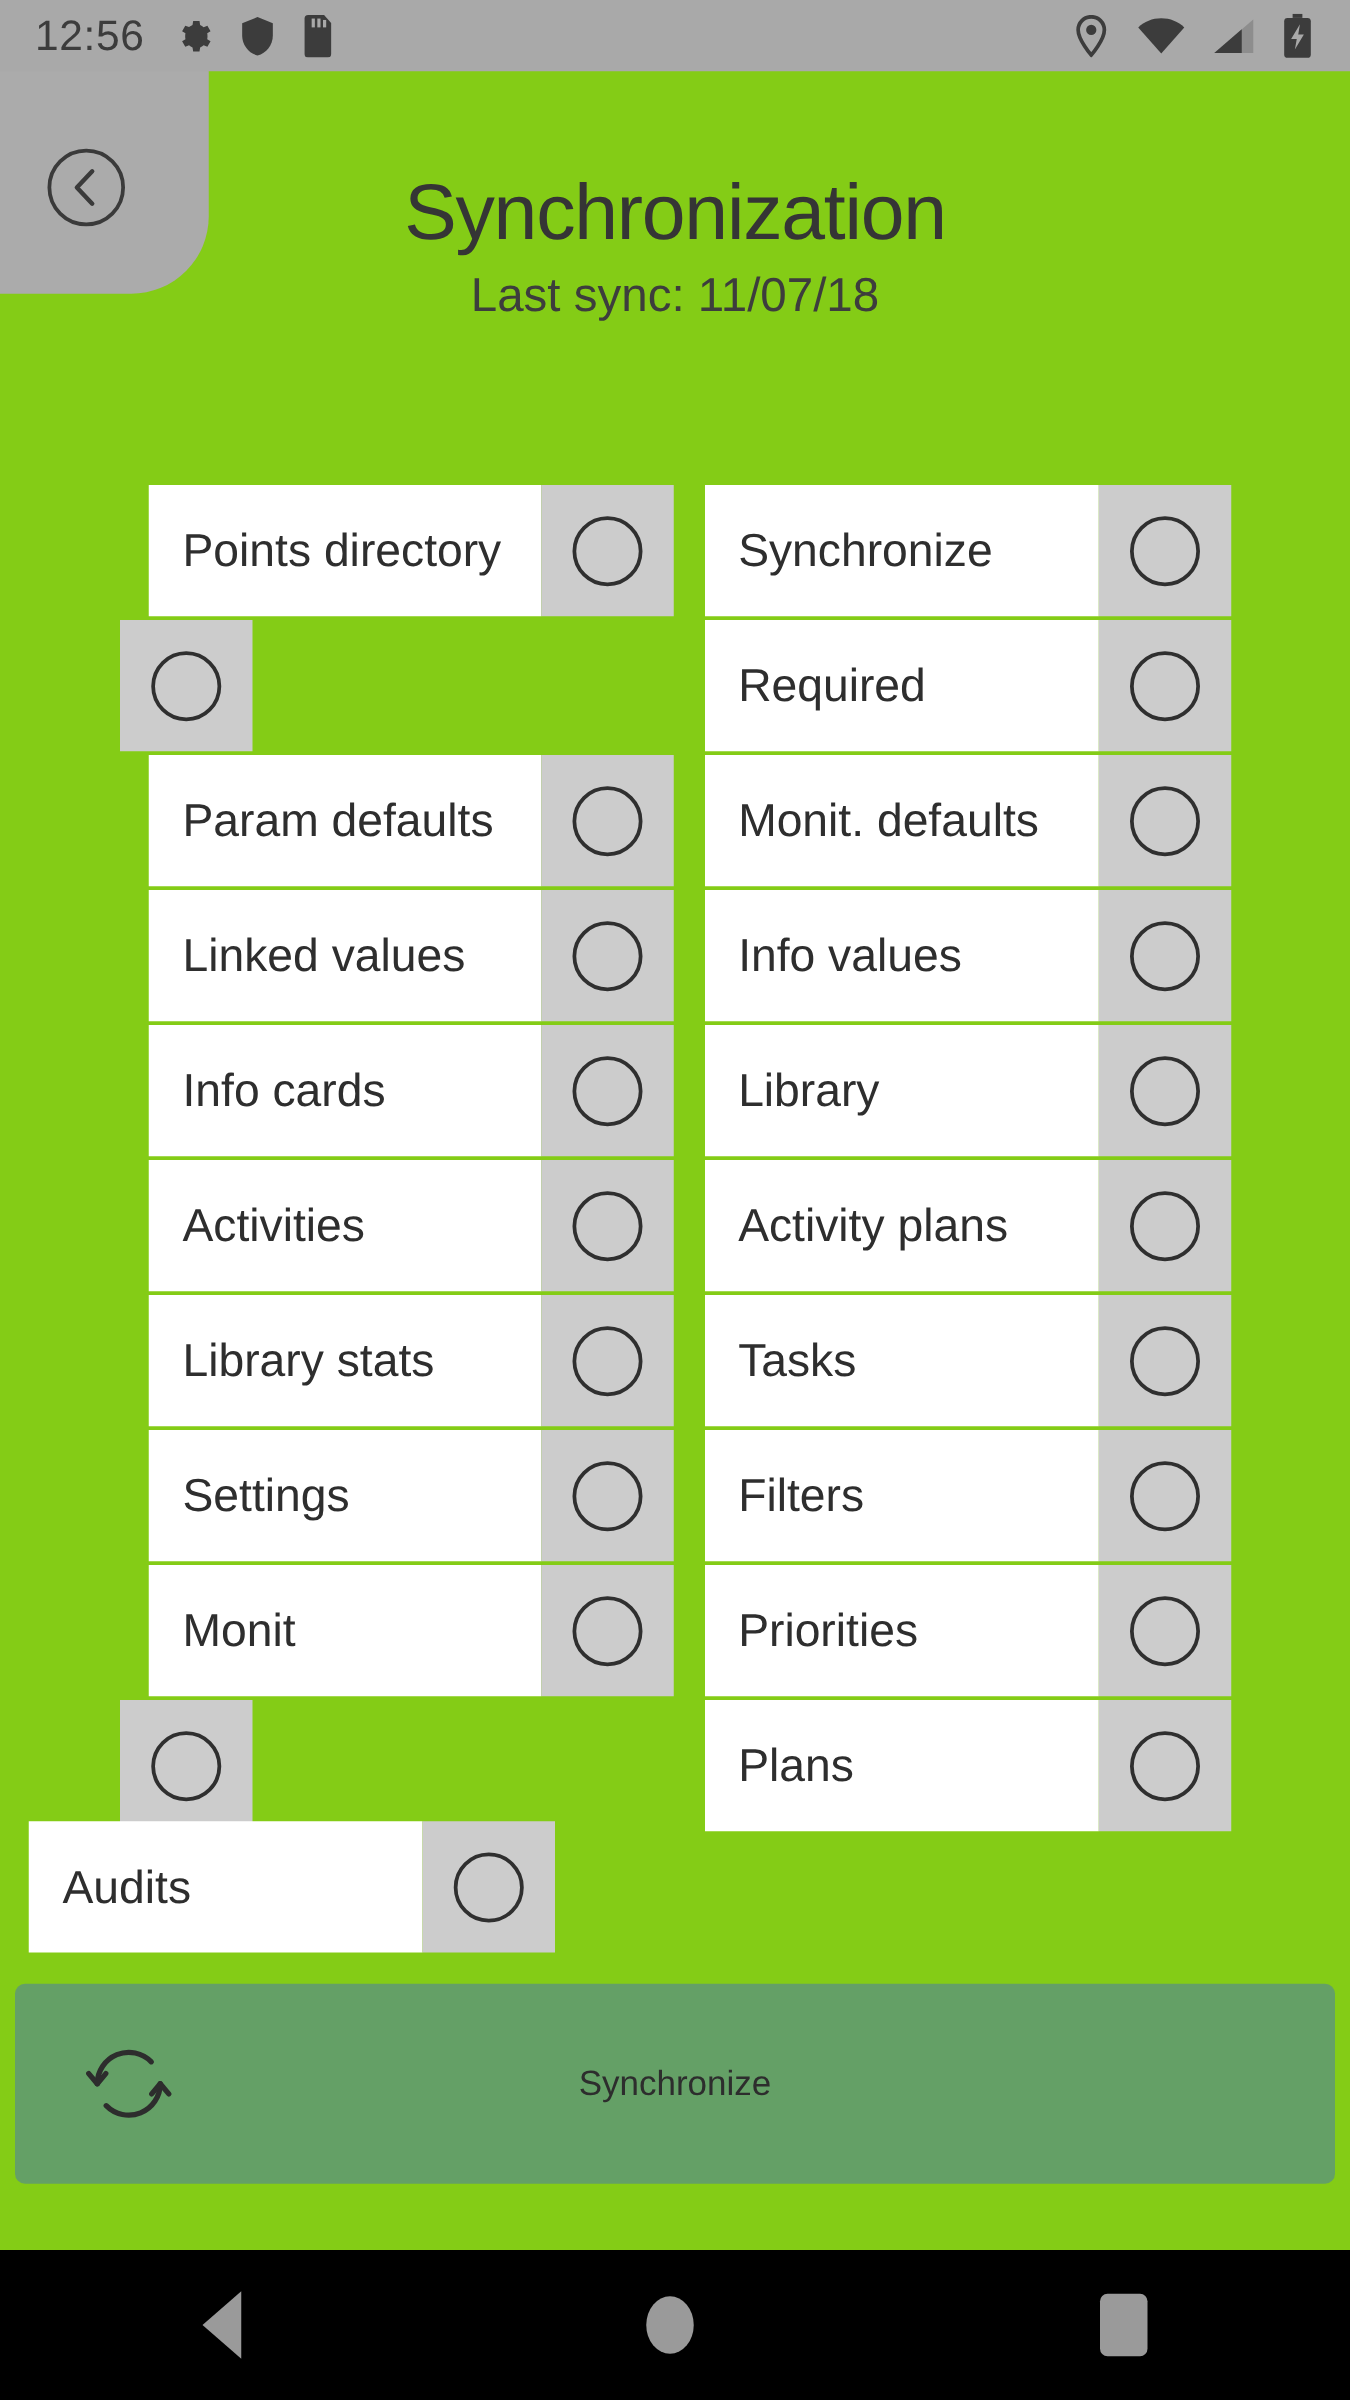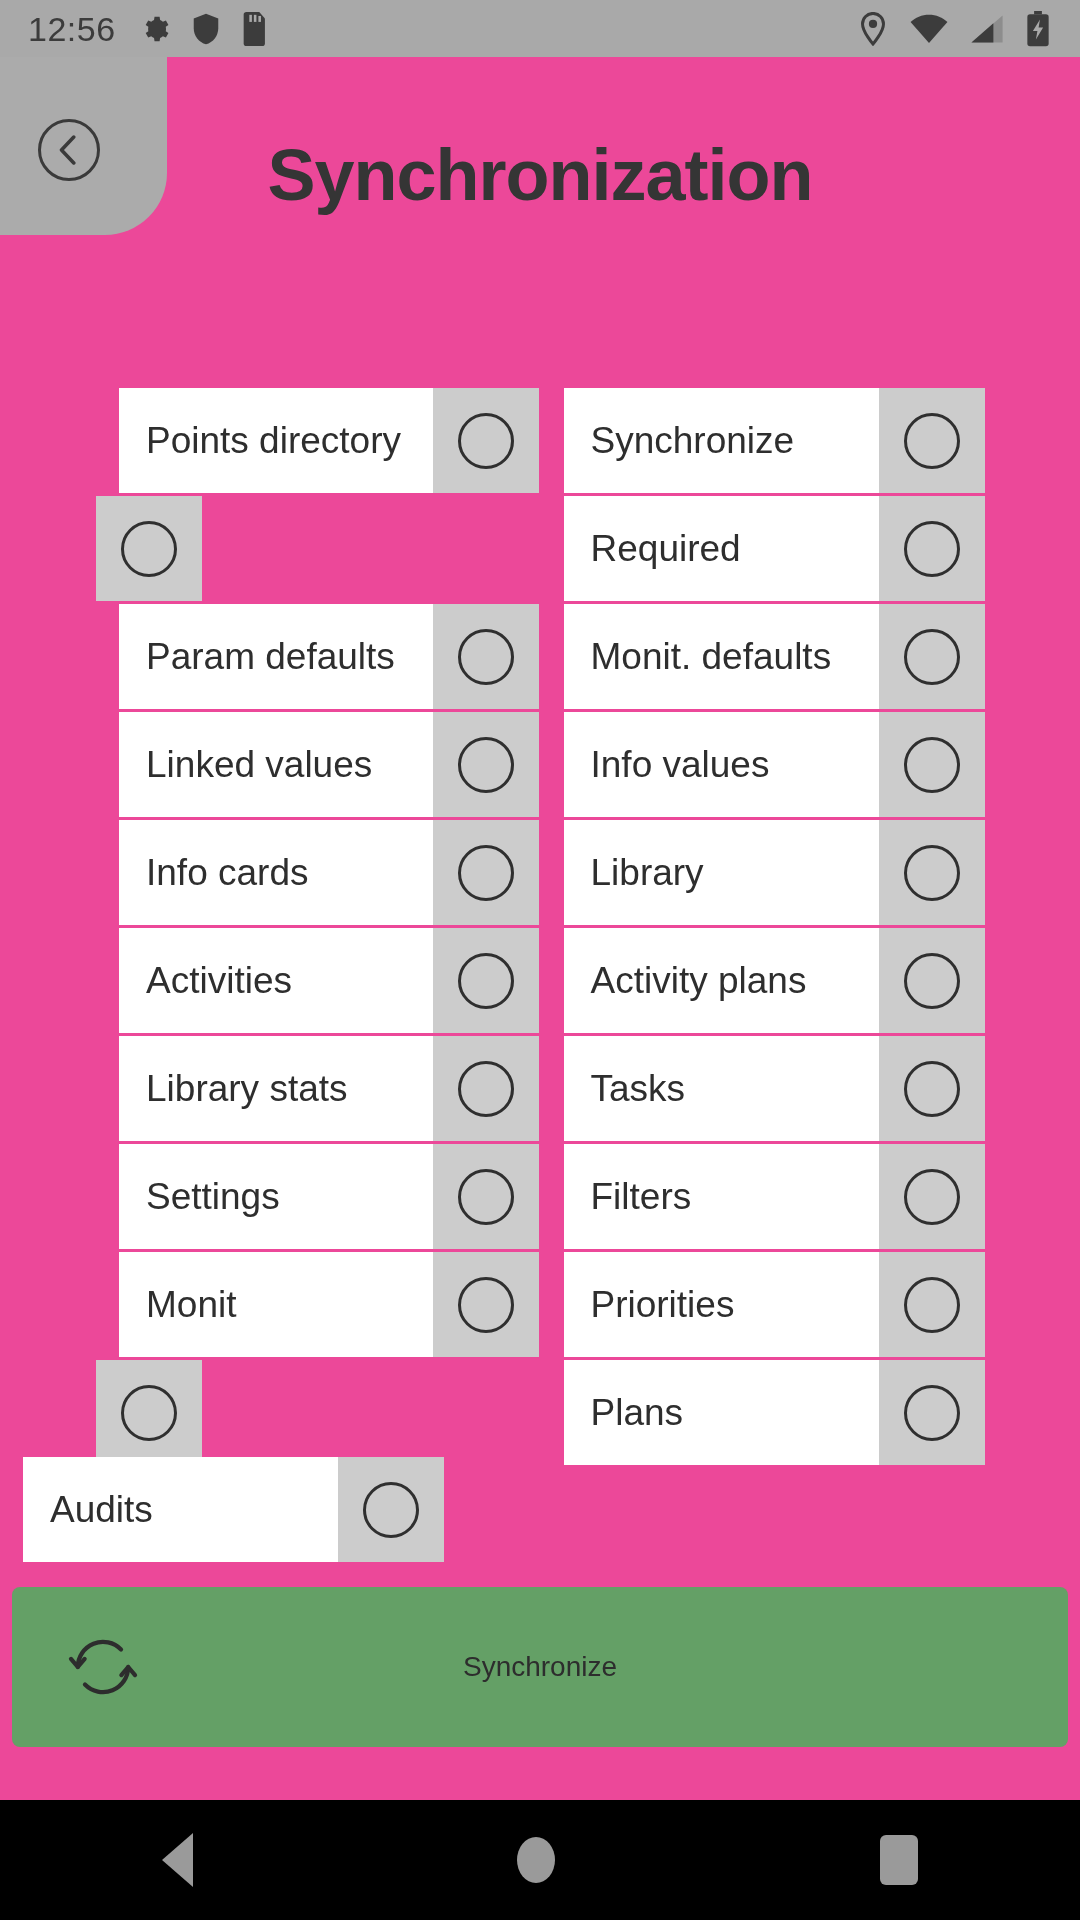--- a/index.html
+++ b/index.html
@@ -36,21 +36,21 @@
     position:absolute; left:38px; top:119px;
     width:62px; height:62px; border-radius:50%;
     border:3px solid #3a3a3a;
     display:flex; align-items:center; justify-content:center;
   }
   #back-button svg { display:block; }
 
   
   #header { position:absolute; top:57px; left:0; width:1080px; z-index:10; text-align:center; }
   #page-title {
-    font-size:72px; font-weight:700; color:#353535;
+    font-size:63px; font-weight:400; color:#353535;
     line-height:1.0; padding-top:82px; letter-spacing:-1px;
   }
   #page-subtitle {
     font-size:38px; color:#3d3d3d; padding-top:16px; line-height:1.0;
   }
 
   
   #sync-table {
     position:absolute; top:388px; left:96px;
     width:889px;
@@ -108,21 +108,21 @@
     border-top:27px solid transparent;
     border-bottom:27px solid transparent;
     border-right:31px solid #9a9a9a;
   }
   .nav-home { width:38px; height:46px; border-radius:50%; background:#9a9a9a; }
   .nav-recent { width:38px; height:50px; border-radius:6px; background:#9a9a9a; }
 </style>
 </head>
 <body>
 
-<div id="screen" style="background: #ec4899;">
+<div id="screen" style="background: #84cc16;">
 
   <div id="statusbar" style="background: rgb(169, 169, 169);">
     <div id="status-left">
       <span id="status-clock">12:56</span>
       <span class="sicon">
         <svg width="32" height="32" viewBox="0 0 24 24" fill="#3c3c3c">
           <path d="M12 8.5a3.5 3.5 0 100 7 3.5 3.5 0 000-7zm0 5.2a1.7 1.7 0 110-3.4 1.7 1.7 0 010 3.4z"></path>
           <path d="M21 12c0-.6-.06-1.18-.17-1.74l2.0-1.3-1.9-3.3-2.25.87a8.9 8.9 0 00-2.1-1.22L16.2 2.8h-3.8l-.38 2.5a8.9 8.9 0 00-2.1 1.22L7.67 5.66l-1.9 3.3 2.0 1.3A9 9 0 007.6 12c0 .6.06 1.18.17 1.74l-2.0 1.3 1.9 3.3 2.25-.87c.64.5 1.35.92 2.1 1.22l.38 2.5h3.8l.38-2.5a8.9 8.9 0 002.1-1.22l2.25.87 1.9-3.3-2.0-1.3c.11-.56.17-1.14.17-1.74z"></path>
         </svg>
       </span>
@@ -163,20 +163,21 @@
           <rect x="5.4" y="0" width="5.2" height="2.2" fill="#3c3c3c"></rect>
           <rect x="0.9" y="2.2" width="14.2" height="21.3" rx="1.8" fill="#3c3c3c"></rect>
           <path d="M9.3 5.6L4.6 13.4h3.0l-1.0 5.6 4.8-8.0h-3.0l0.9-5.4z" fill="#a9a9a9"></path>
         </svg>
       </span>
     </div>
   </div>
 
   <div id="header">
     <div id="page-title">Synchronization</div>
+    <div id="page-subtitle">Last sync: 11/07/18</div>
   </div>
 
   <div id="back-panel">
     <div id="back-button">
       <span>
         <svg width="26" height="30" viewBox="0 0 16 22" fill="none">
           <path d="M11.5 1.5L2.5 11l9 9.5" stroke="#3a3a3a" stroke-width="2.6" stroke-linecap="round" stroke-linejoin="round"></path>
         </svg>
       </span>
     </div>

